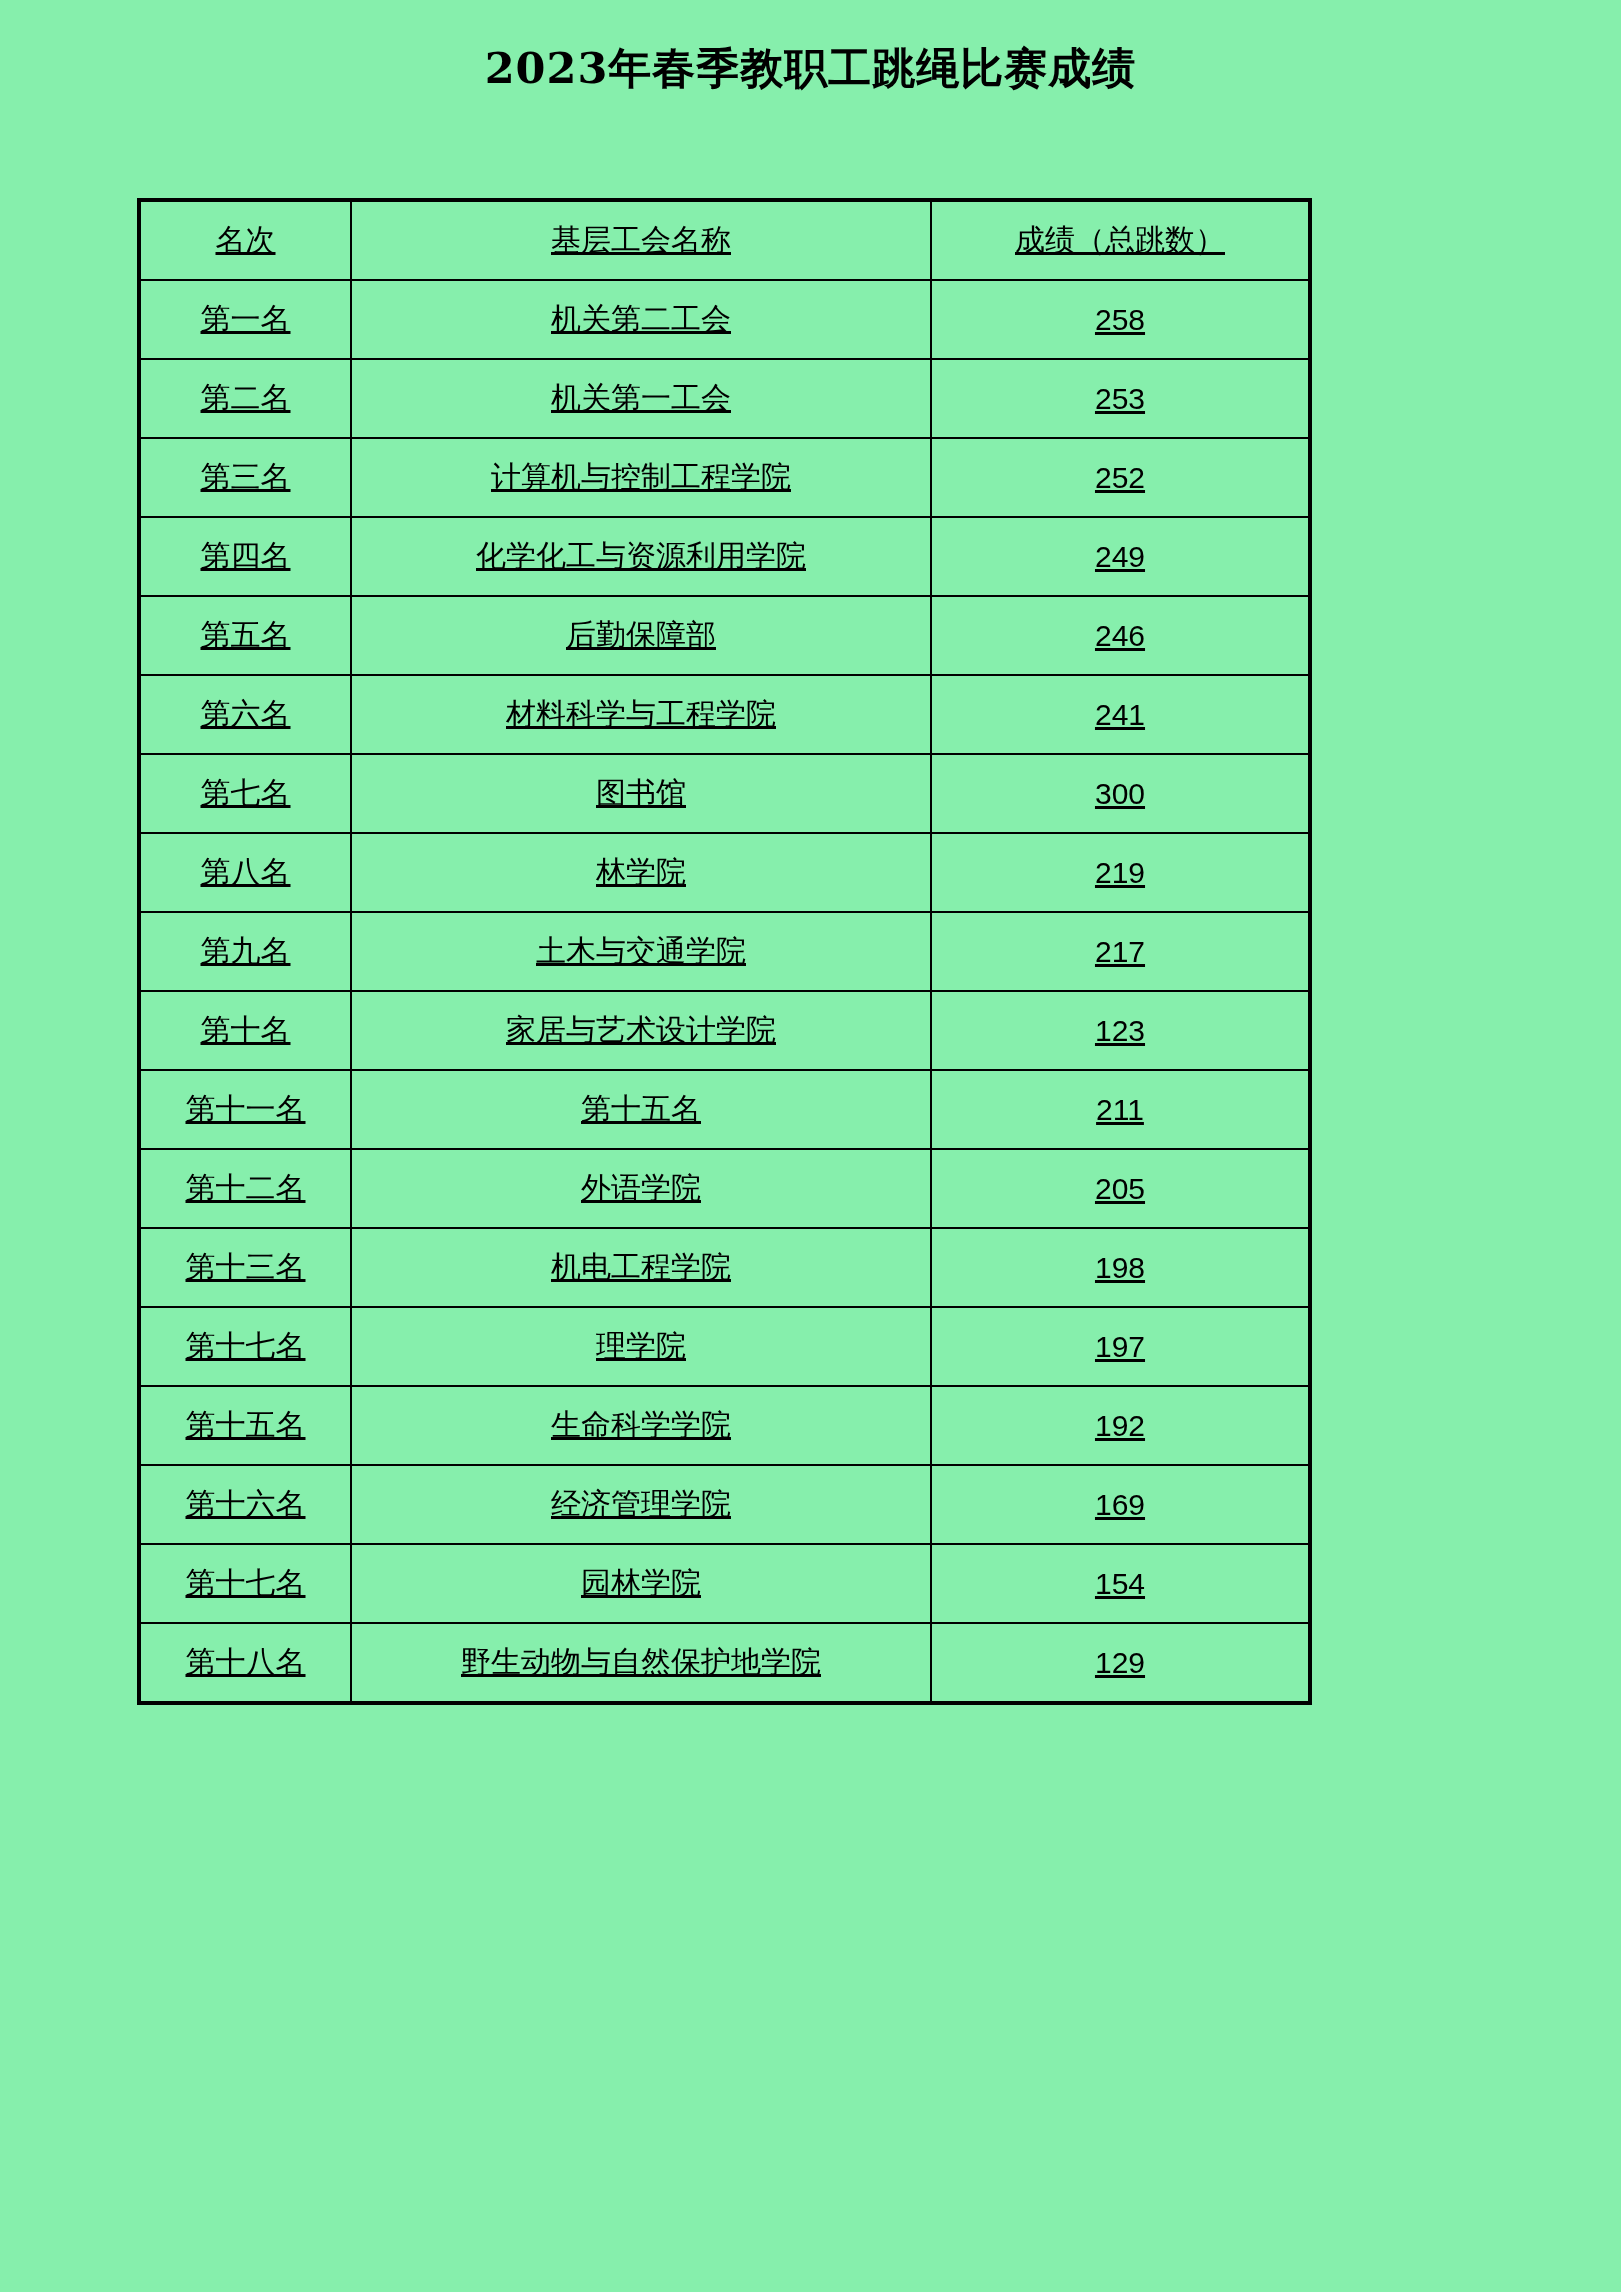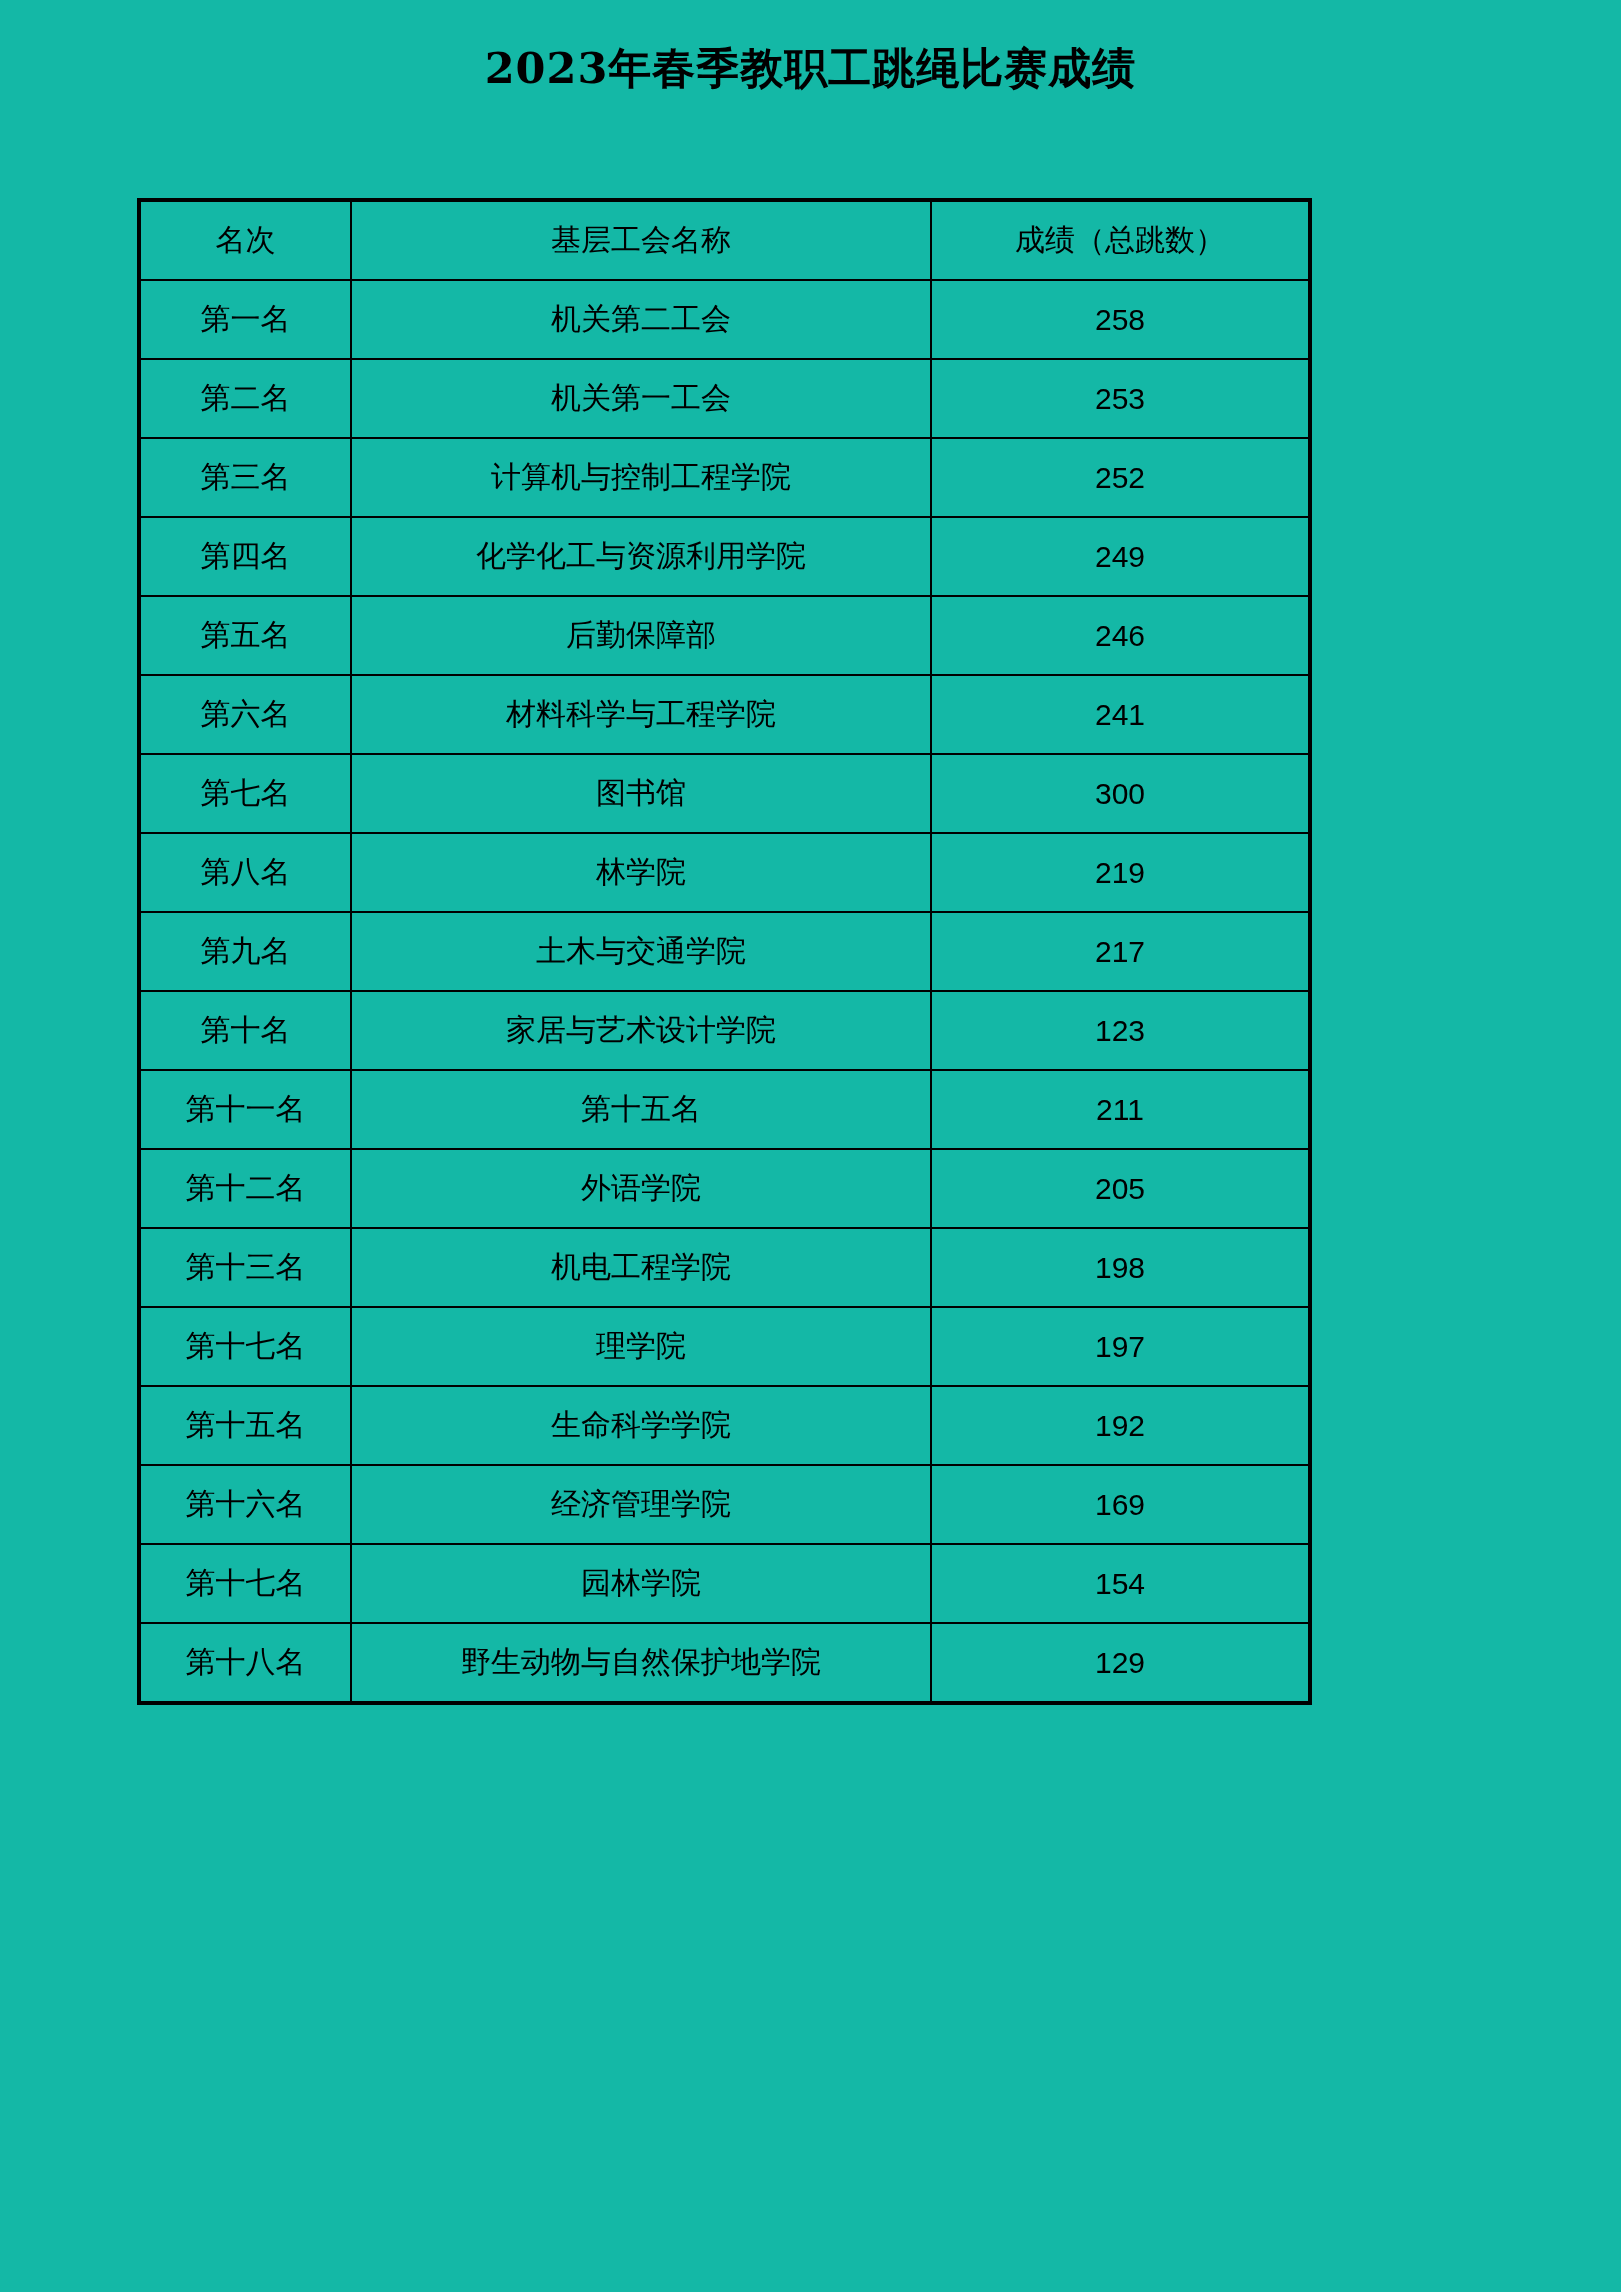--- a/index.html
+++ b/index.html
@@ -4,21 +4,21 @@
 <style>
   html, body {
     margin: 0;
     padding: 0;
     background: #ffffff;
   }
   .page {
     position: relative;
     width: 1621px;
     height: 2293px;
-    background: #14b8a6;
+    background: #86efac;
     font-family: "Liberation Sans", sans-serif;
     color: #000000;
     overflow: hidden;
   }
   .doc-title {
     position: absolute;
     top: 41px;
     left: 0;
     width: 100%;
     margin: 0;
@@ -30,20 +30,21 @@
     letter-spacing: 1px;
     color: #000000;
   }
   table.results {
     position: absolute;
     left: 137px;
     top: 198px;
     width: 1171px;
     border-collapse: collapse;
     table-layout: fixed;
+    text-decoration: underline;
   }
   table.results {
     border: 4.9px solid #000000;
   }
   table.results td, table.results th {
     border: 2.9px solid #000000;
     height: 77px;
     padding: 0;
     text-align: center;
     vertical-align: middle;

